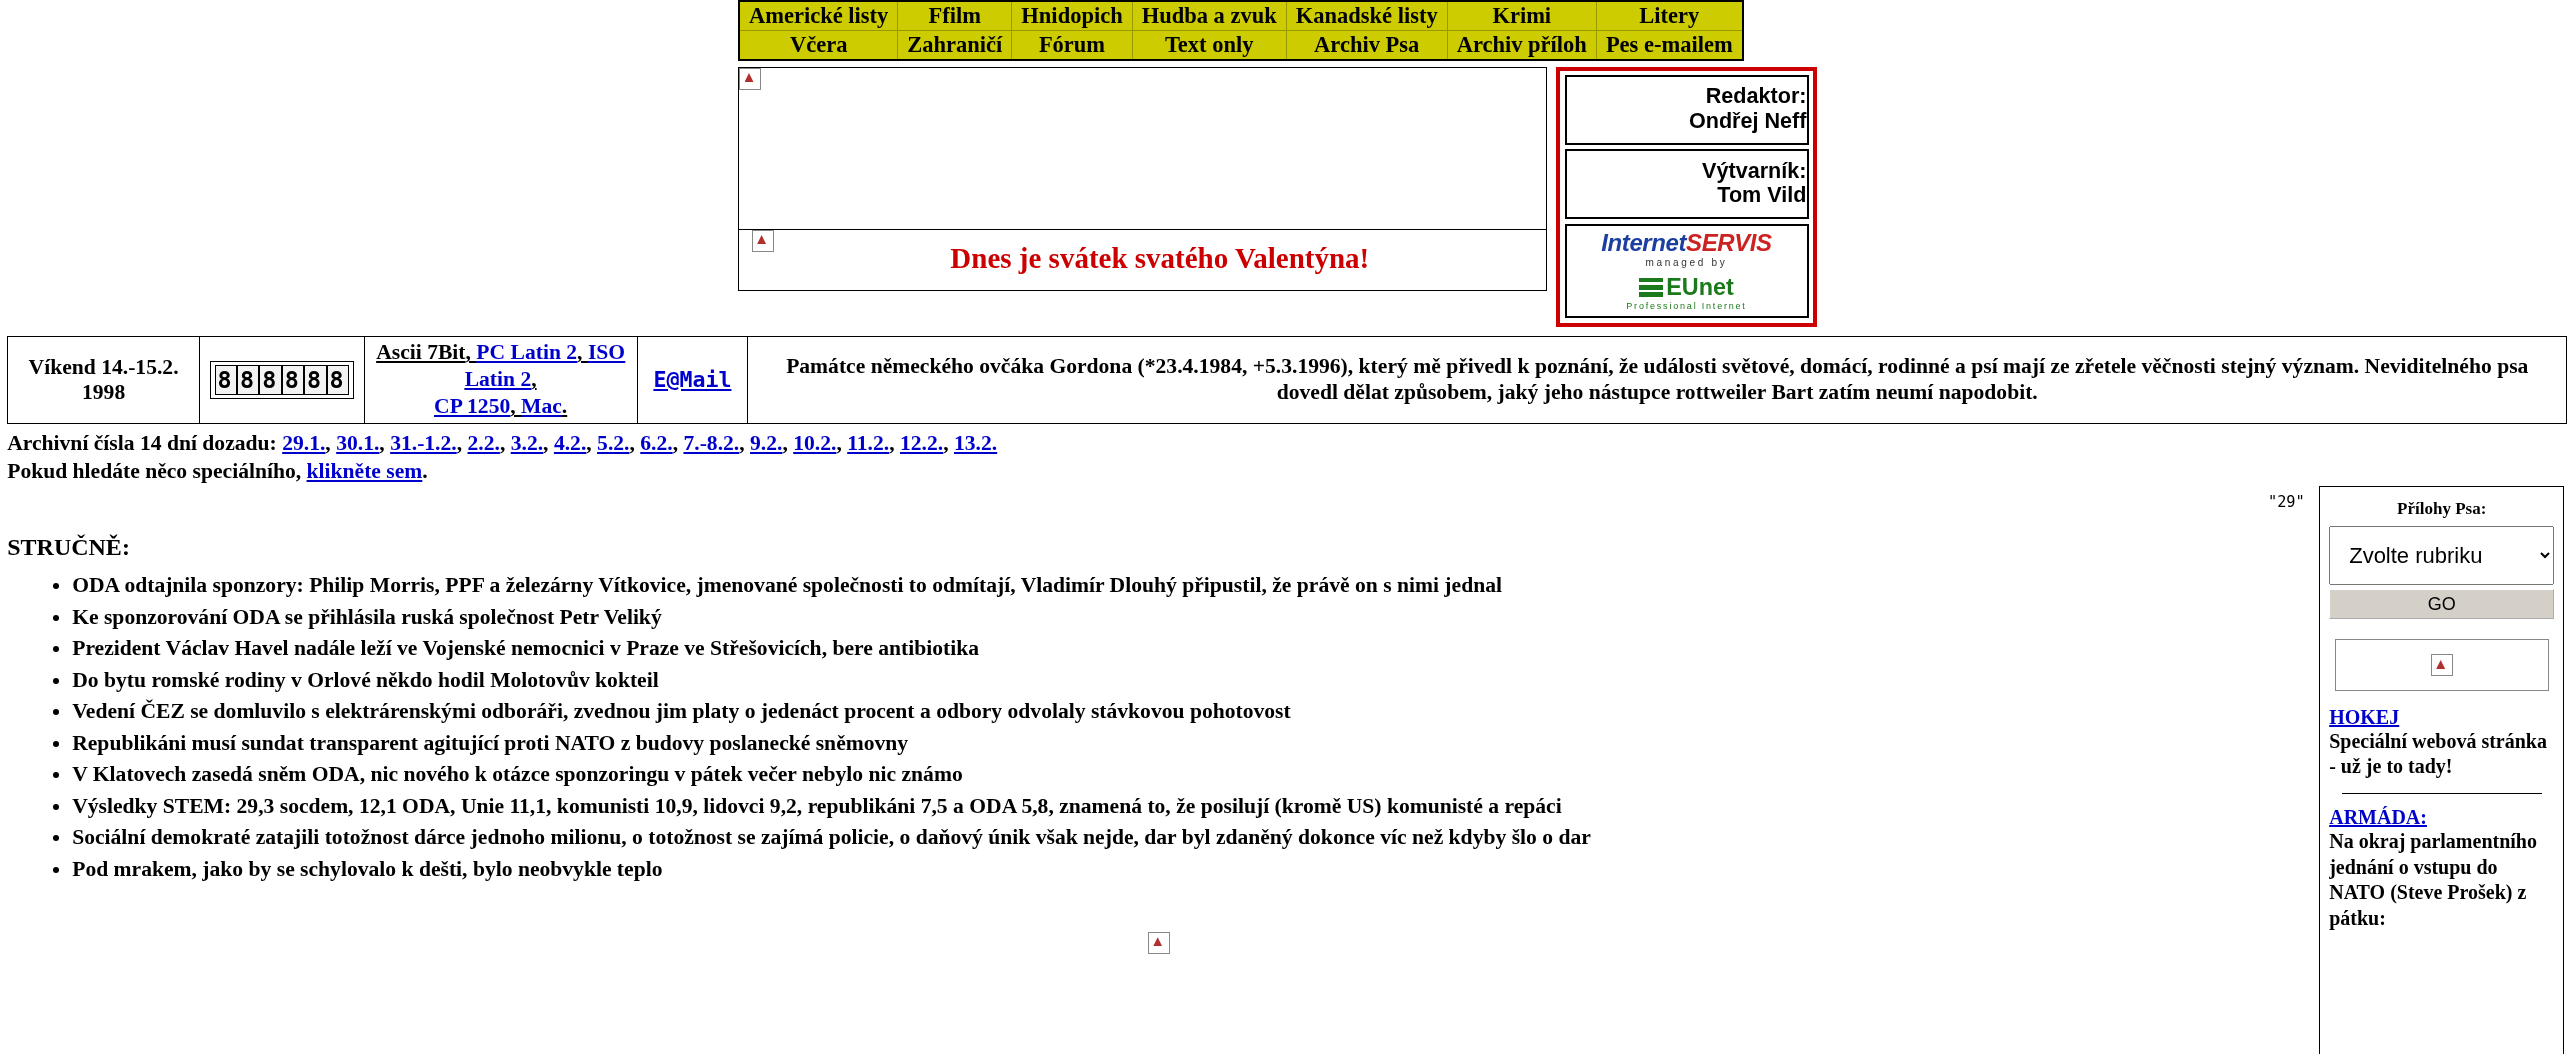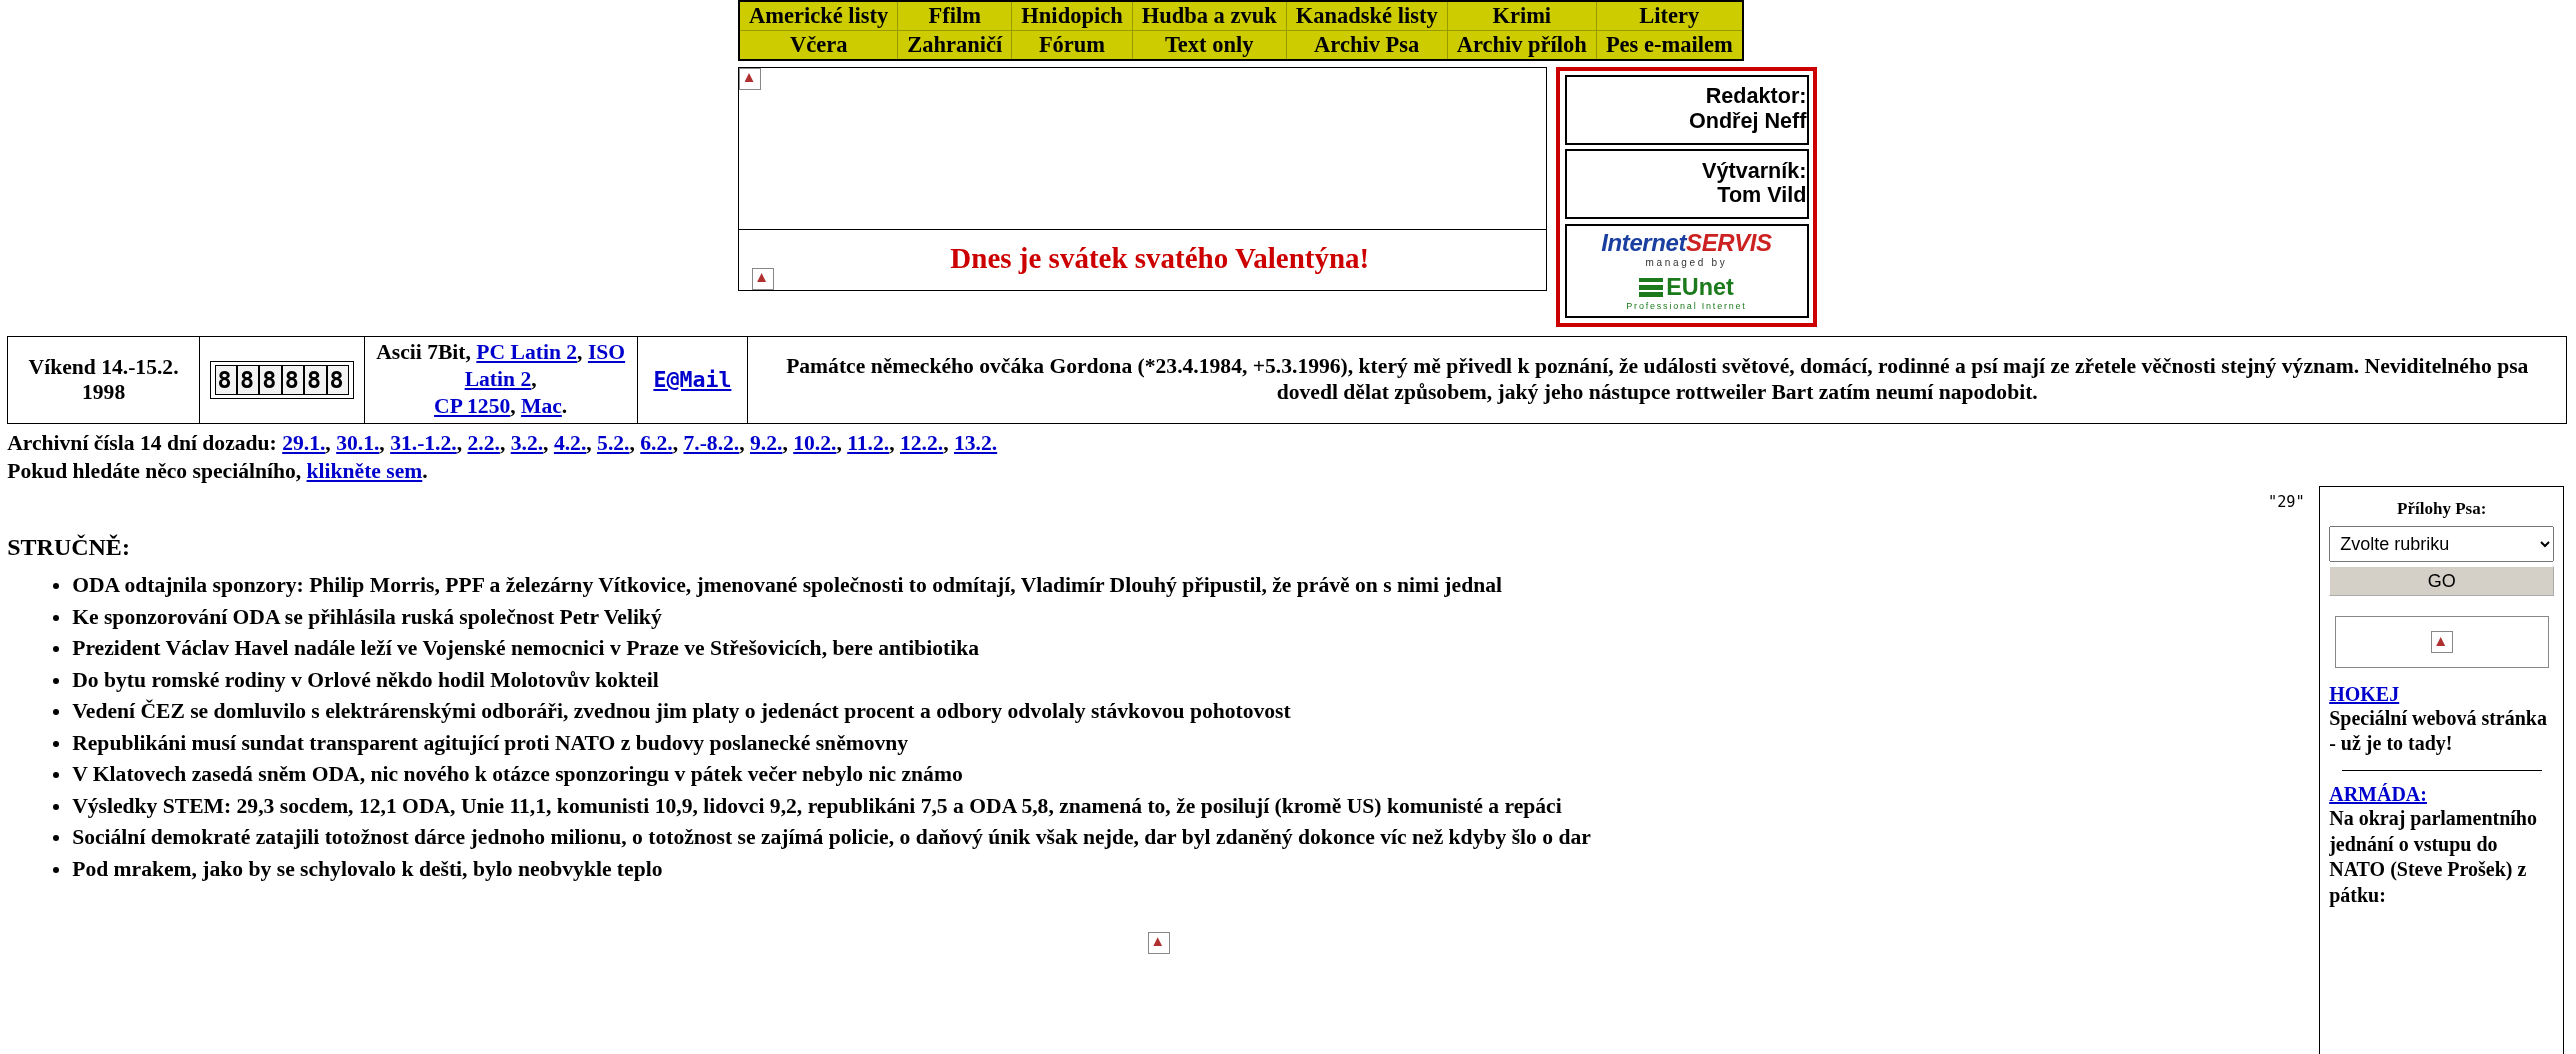--- a/index.html
+++ b/index.html
@@ -85,21 +85,21 @@
   .valentine {
     text-align: center;
     color: #cc0000;
     font-weight: bold;
     font-size: 29px;
     padding: 12.6px 0 14.4px 0;
     font-family: "Liberation Serif", serif;
   }
   .vrow {
     display: flex;
-    align-items: flex-end;
+    align-items: flex-start;
     padding-left: 12.6px;
   }
   .vrow .valentine { flex: 1; }
 
   .bannerright {
     width: 261px;
     border: 4.5px solid #cc0000;
     background: #ffffff;
     box-sizing: border-box;
     margin-left: 9px;
@@ -197,20 +197,21 @@
     font-family: "DejaVu Sans Mono", monospace;
     font-size: 23.4px;
     font-weight: bold;
     padding: 0 1.8px;
   }
   .td-charset {
     width: 261px;
     font-size: 17px;
     font-weight: normal;
     line-height: 1.25;
+    text-decoration: underline;
   }
   .td-charset a { color: #0000cc; }
   .td-mail { width: 99px; border-radius: 9px; }
   .td-mail a {
     color: #0000cc;
     font-family: "DejaVu Sans Mono", monospace;
     font-size: 21.6px;
     font-weight: bold;
   }
   .td-quote {
@@ -275,22 +276,22 @@
   }
   .rc-title {
     font-weight: bold;
     font-size: 17px;
     text-align: center;
     margin: 5.4px 0 7.2px 0;
   }
   select.rubrika {
     width: 100%;
     font-family: "Liberation Sans", sans-serif;
-    font-size: 18px;
-    padding: 6px;
+    font-size: 22px;
+    padding: 15px;
   }
   .gobtn {
     display: block;
     width: 100%;
     margin-top: 4px;
     font-family: "Liberation Sans", sans-serif;
     font-size: 18px;
     padding: 3.6px 0;
     background: #d4d0c8;
     border: 1.8px outset #ffffff;

